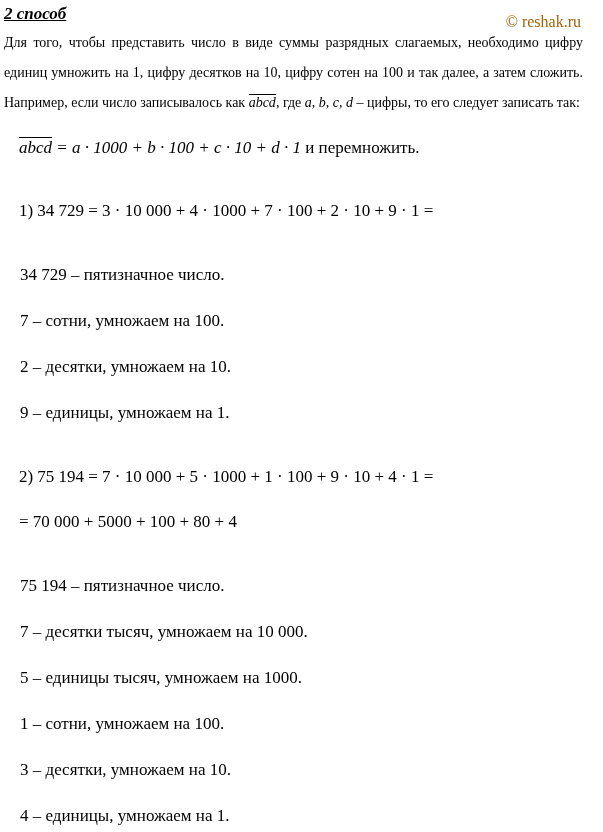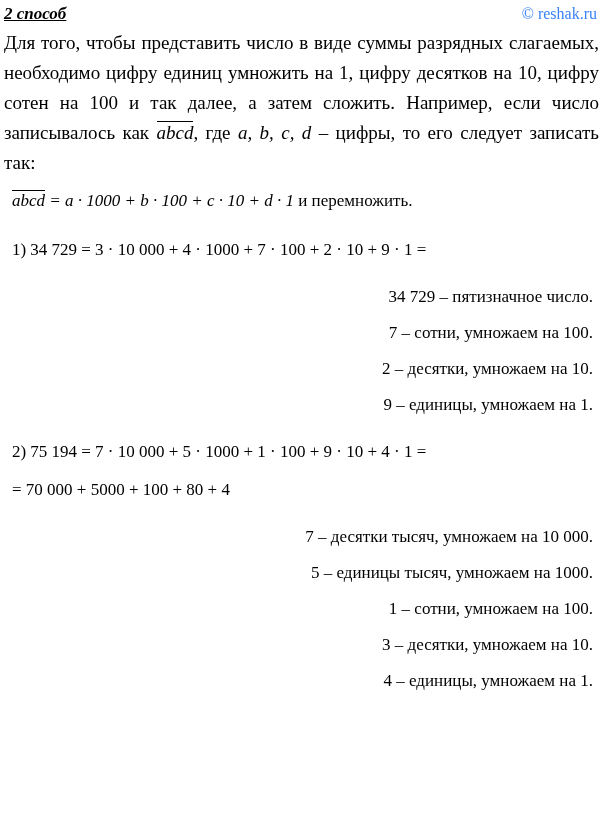--- a/index.html
+++ b/index.html
@@ -12,67 +12,66 @@
     height: 832px;
     font-family: "Liberation Serif", serif;
     color: #000000;
     overflow: hidden;
   }
   .page {
     position: relative;
     width: 603px;
     height: 832px;
     box-sizing: border-box;
-    padding: 4px 4px 0 4px;
+    padding: 4px 20px 0 4px;
   }
   .header-row {
     position: relative;
     height: 22px;
     margin-bottom: 2px;
   }
   .method-title {
     font-style: italic;
     font-weight: bold;
     font-size: 17px;
     text-decoration: underline;
     display: inline-block;
     line-height: 20px;
   }
   .watermark {
     position: absolute;
     right: 2px;
-    top: 1px;
+    top: 9px;
     font-family: "Liberation Serif", serif;
     font-size: 16px;
-    color: #3b82f6;
+    color: #a16207;
     white-space: nowrap;
   }
   .para {
-    font-size: 19px;
+    font-size: 14px;
     line-height: 30px;
     text-align: justify;
     text-justify: inter-word;
     margin: 0;
   }
   .overline {
     border-top: 1px solid #000;
     padding-top: 0px;
     font-style: italic;
   }
   .line {
     font-size: 17px;
     line-height: 30px;
-    margin: 6px;
+    margin: 16px;
     white-space: nowrap;
-    text-align: right;
   }
   .eq {
     font-size: 17px;
     line-height: 30px;
-    margin: 8px;
+    margin: 15px;
     white-space: nowrap;
   }
   .num-label { margin-right: 4px; }
   .spacer-sm { height: 3px; }
   .mathvar { font-style: italic; }
 </style>
 </head>
 <body>
 
 <div class="page">
@@ -106,19 +105,20 @@
 
   <div class="spacer-sm"></div>
 
   <p class="eq">
     <span class="num-label">2)</span><span>75 194 = 7 · 10 000 + 5 · 1000 + 1 · 100 + 9 · 10 + 4 · 1 =</span>
   </p>
   <p class="eq">= 70 000 + 5000 + 100 + 80 + 4</p>
 
   <div class="spacer-sm"></div>
 
+  <p class="line">75 194 – пятизначное число.</p>
   <p class="line">7 – десятки тысяч, умножаем на 10 000.</p>
   <p class="line">5 – единицы тысяч, умножаем на 1000.</p>
   <p class="line">1 – сотни, умножаем на 100.</p>
   <p class="line">3 – десятки, умножаем на 10.</p>
   <p class="line">4 – единицы, умножаем на 1.</p>
 
 </div>
 
 </body></html>

